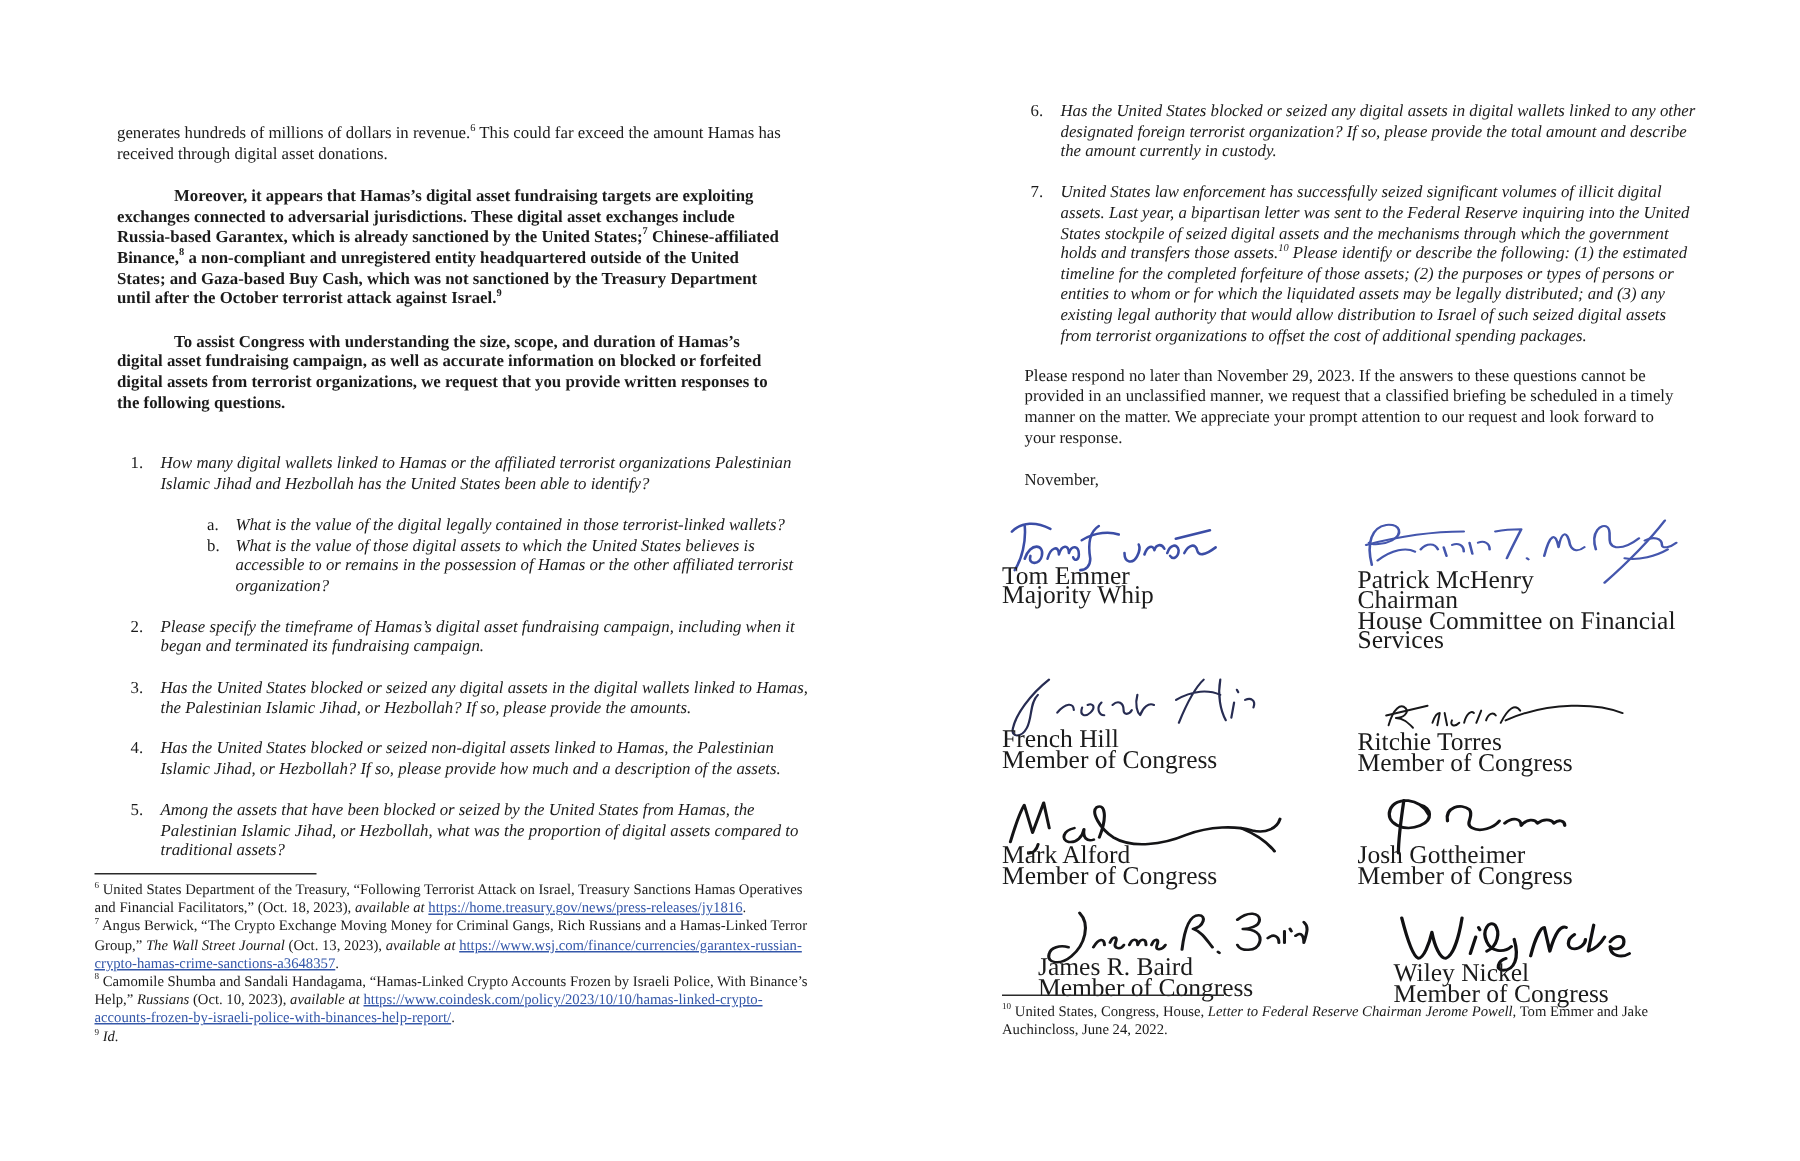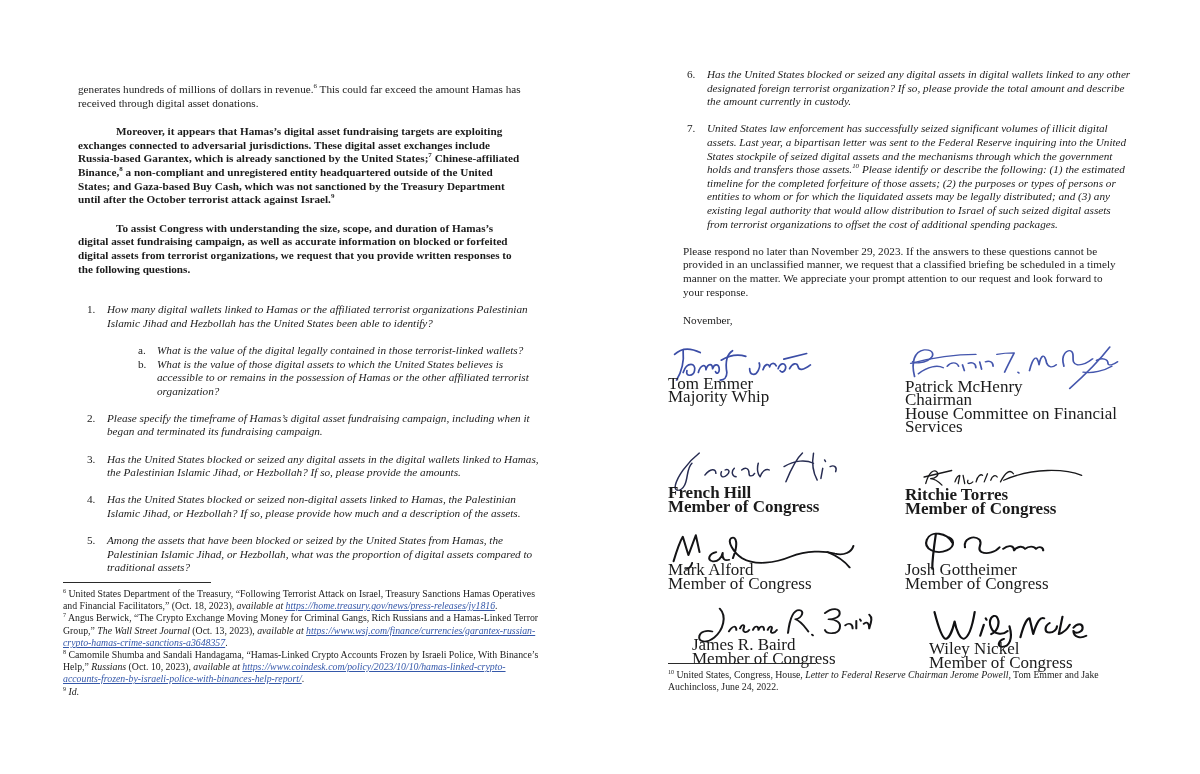--- a/index.html
+++ b/index.html
@@ -19,28 +19,28 @@
   .qnum{flex:0 0 20px;}
   .qtext{flex:1;font-style:italic;}
   .subq{display:flex;padding-left:75px;}
   .subnum{flex:0 0 19px;}
   sup{font-size:0.62em;line-height:0;vertical-align:super;}
   .footnotes{position:absolute;left:0;width:100%;font-size:9.8px;line-height:12.2px;}
   .fn-left{top:514px;}
   .fn-right{top:595px;}
   .fn-rule{width:148px;border-top:1.4px solid #2a2a2a;margin-bottom:5px;}
   .fn p{margin:0;}
-  a.doclink{color:#3457a9;text-decoration:underline;overflow-wrap:anywhere;cursor:pointer;font-style:italic;}
+  a.doclink{color:#3457a9;text-decoration:underline;overflow-wrap:anywhere;cursor:pointer;}
   i{font-style:italic;}
   .sig-grid{display:grid;grid-template-columns:237px 226px;margin-top:16px;}
   .sig-cell{overflow:visible;}
   .sig-cell svg{display:block;overflow:visible;}
   .sig-cell svg path{fill:none;stroke-linecap:round;stroke-linejoin:round;}
   .sig-name,.sig-title{font-size:17px;line-height:13.6px;}
-  .r2{margin-top:14px;font-weight:bold;}
+  .r2{margin-top:14px;}
   .r3{margin-top:14px;}
   .r4{margin-top:14px;margin-left:24px;}
   .sw18{stroke-width:1.8;}
   .sw16{stroke-width:1.6;}
   .sw22{stroke-width:2.2;}
   .sw24{stroke-width:2.4;}
 </style>
 </head>
 <body>
 

